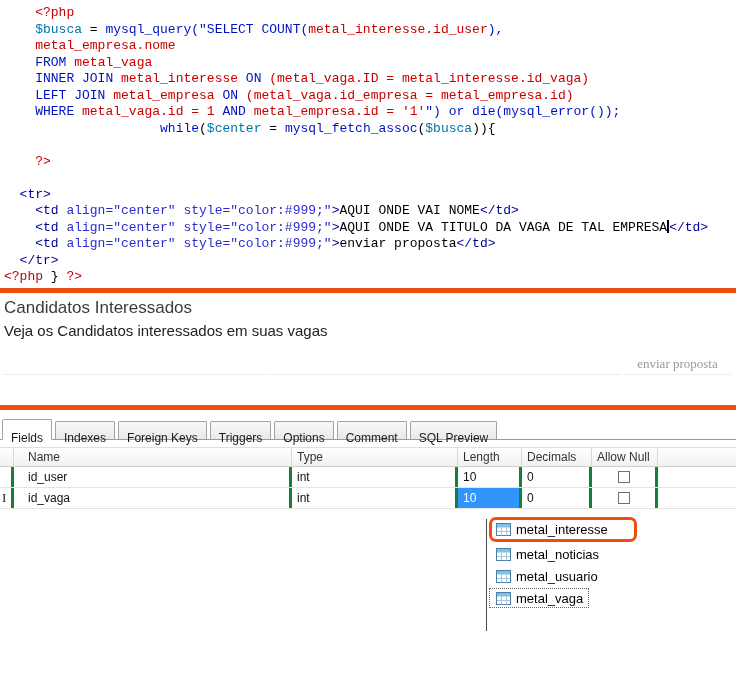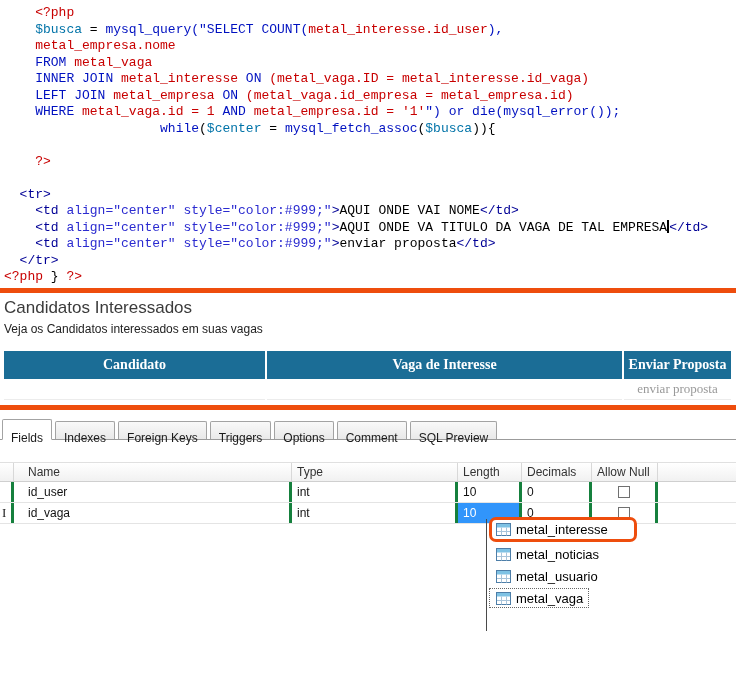--- a/index.html
+++ b/index.html
@@ -15,34 +15,34 @@
   .tk-blue{color:#0011c0;}
   .tk-var{color:#0073a8;}
   .tk-tag{color:#000096;}
   .tk-attr{color:#2b2bd0;}
   .tk-blk{color:#000;}
   .caret{display:inline-block;width:2px;height:13px;background:#000;vertical-align:-2px;}
 
   
   #preview-sec{position:absolute;top:288px;left:0;width:736px;height:122px;border-top:5px solid #ee4d0d;border-bottom:5px solid #ee4d0d;background:#fff;padding:5px 3px 0 4px;}
   .pv-title{font-size:17px;color:#3b3b3b;font-weight:400;}
-  .pv-sub{font-size:12px;color:#222;margin-top:4px;}
+  .pv-sub{font-size:15px;color:#222;margin-top:4px;}
   .pv-table{margin-top:15px;}
   #preview-header{display:flex;gap:2px;}
   .pcell{background:#1b6d96;color:#fff;font-family:"Liberation Serif",serif;font-weight:bold;font-size:14px;height:28px;display:flex;align-items:center;justify-content:center;}
   .pc0{width:261px;} .pc1{width:355px;} .pc2{width:107px;}
   #preview-row{display:flex;gap:2px;}
   .prcell{height:21px;display:flex;align-items:center;justify-content:center;font-family:"Liberation Serif",serif;font-size:13px;color:#999;border-bottom:1px solid #ececec;}
 
   
   #designer-sec{position:absolute;top:418px;left:0;width:736px;}
   #tabbar{display:flex;align-items:flex-end;gap:3px;padding-left:2px;border-bottom:1px solid #9b9b9b;height:22px;}
   .tab{font-size:12px;color:#1a1a1a;padding:8px 8px;height:18px;line-height:17px;background:linear-gradient(#f9f9f9,#e9e9e9);border:1px solid #a3a3a3;border-bottom:none;border-radius:2px 2px 0 0;white-space:nowrap;}
   .tab.active{background:#fff;height:21px;line-height:20px;margin-bottom:-1px;border-bottom:1px solid #fff;position:relative;z-index:2;}
-  #grid{margin-top:22px;font-size:12px;color:#111;border-top:1px solid #e0e0e0;}
+  #grid{margin-top:7px;font-size:12px;color:#111;border-top:1px solid #e0e0e0;}
   .grow{display:flex;height:21px;border-bottom:1px solid #e4e4e4;background:#fff;}
   .grow.ghead{height:19px;background:linear-gradient(#ffffff,#f1f1f1);border-bottom:1px solid #cfcfcf;color:#333;}
   .gc{display:flex;align-items:center;padding-left:5px;overflow:hidden;white-space:nowrap;}
   .ghead .gc{border-right:1px solid #d8d8d8;}
   .grow:not(.ghead) .gc{border-right:3px solid #15803d;}
   .c-handle{width:14px;padding-left:2px;}
   .c-0{width:278px;padding-left:14px;}
   .c-1{width:166px;}
   .c-2{width:64px;}
   .c-3{width:70px;}
@@ -85,25 +85,20 @@
         <div class="code-line"><span class="tk-tag">    &lt;td</span><span class="tk-attr"> align="center" style="color:#999;"</span><span class="tk-tag">&gt;</span><span class="tk-blk">enviar proposta</span><span class="tk-tag">&lt;/td&gt;</span></div>
         <div class="code-line"><span class="tk-tag">  &lt;/tr&gt;</span></div>
         <div class="code-line"><span class="tk-red">&lt;?php</span><span class="tk-blk"> } </span><span class="tk-red">?&gt;</span></div>
       </div>
   </div>
 
   <div id="preview-sec">
     <div class="pv-title">Candidatos Interessados</div>
     <div class="pv-sub">Veja os Candidatos interessados em suas vagas</div>
     <div class="pv-table">
-      <div id="preview-header">
-          <div class="pcell pc0">Candidato</div>
-          <div class="pcell pc1">Vaga de Interesse</div>
-          <div class="pcell pc2">Enviar Proposta</div>
-        </div>
       <div id="preview-row">
           <div class="prcell pc0">&nbsp;</div>
           <div class="prcell pc1">&nbsp;</div>
           <div class="prcell pc2">enviar proposta</div>
         </div>
     </div>
   </div>
 
   <div id="designer-sec">
     <div id="tabbar">

